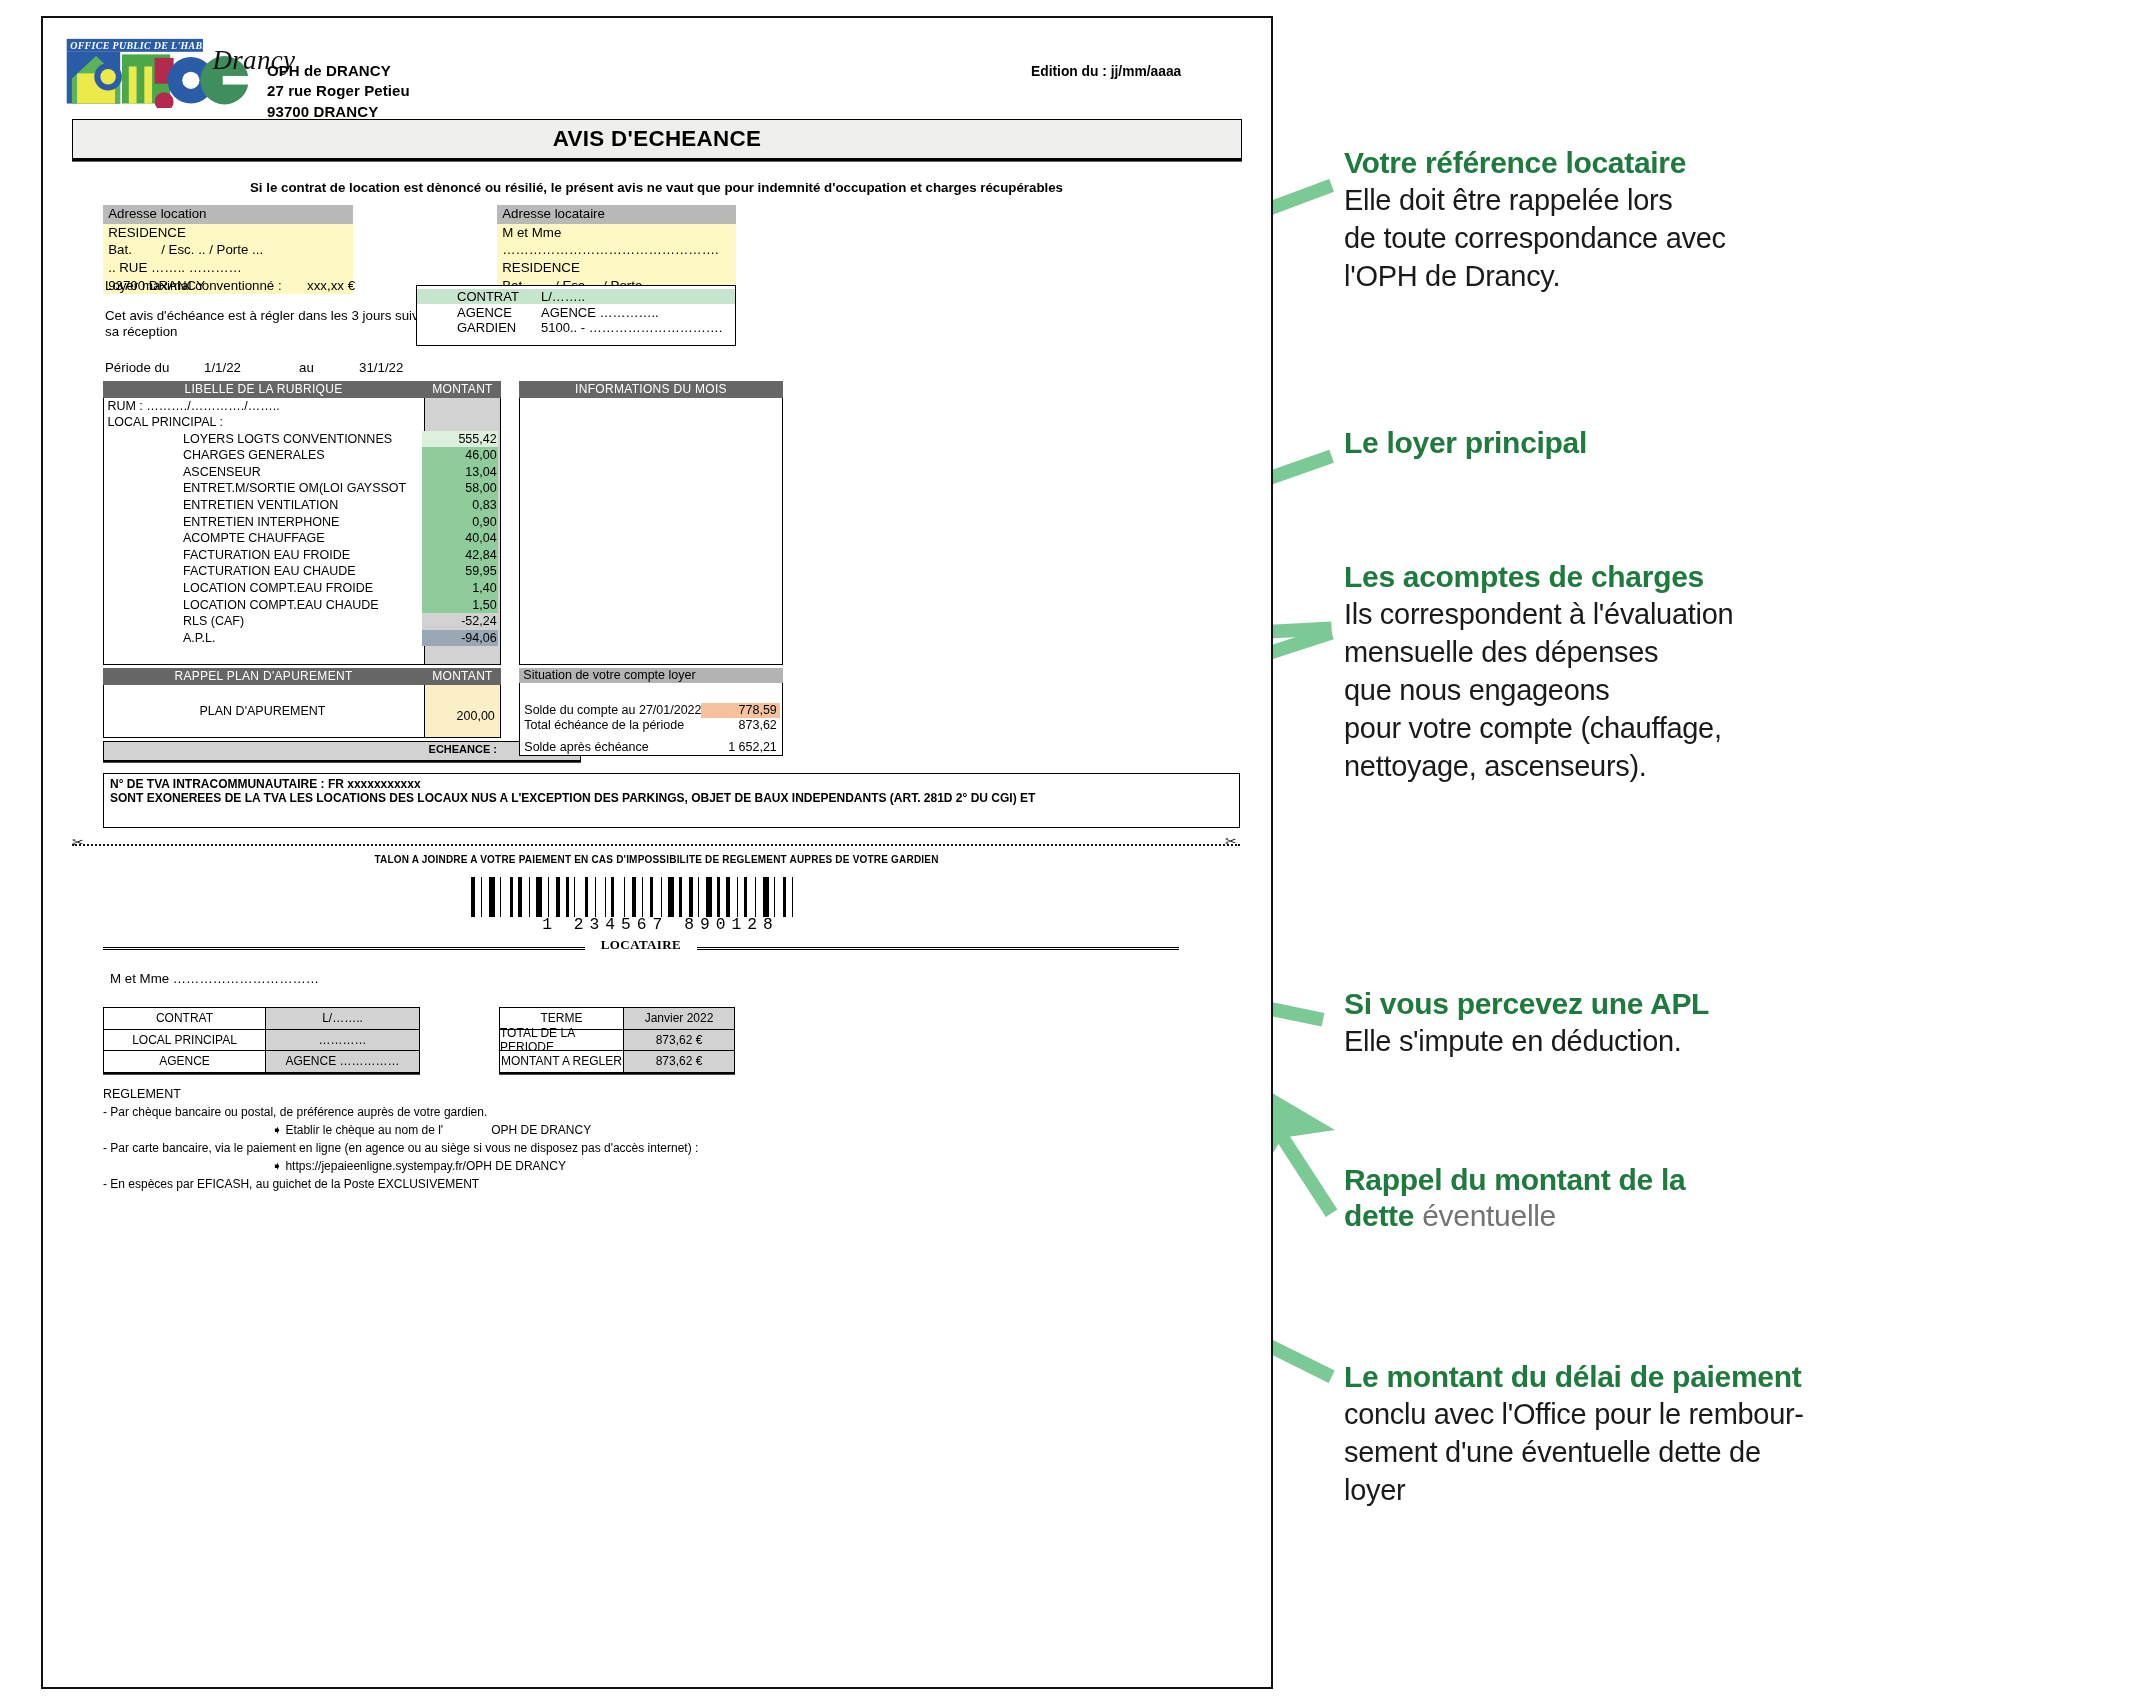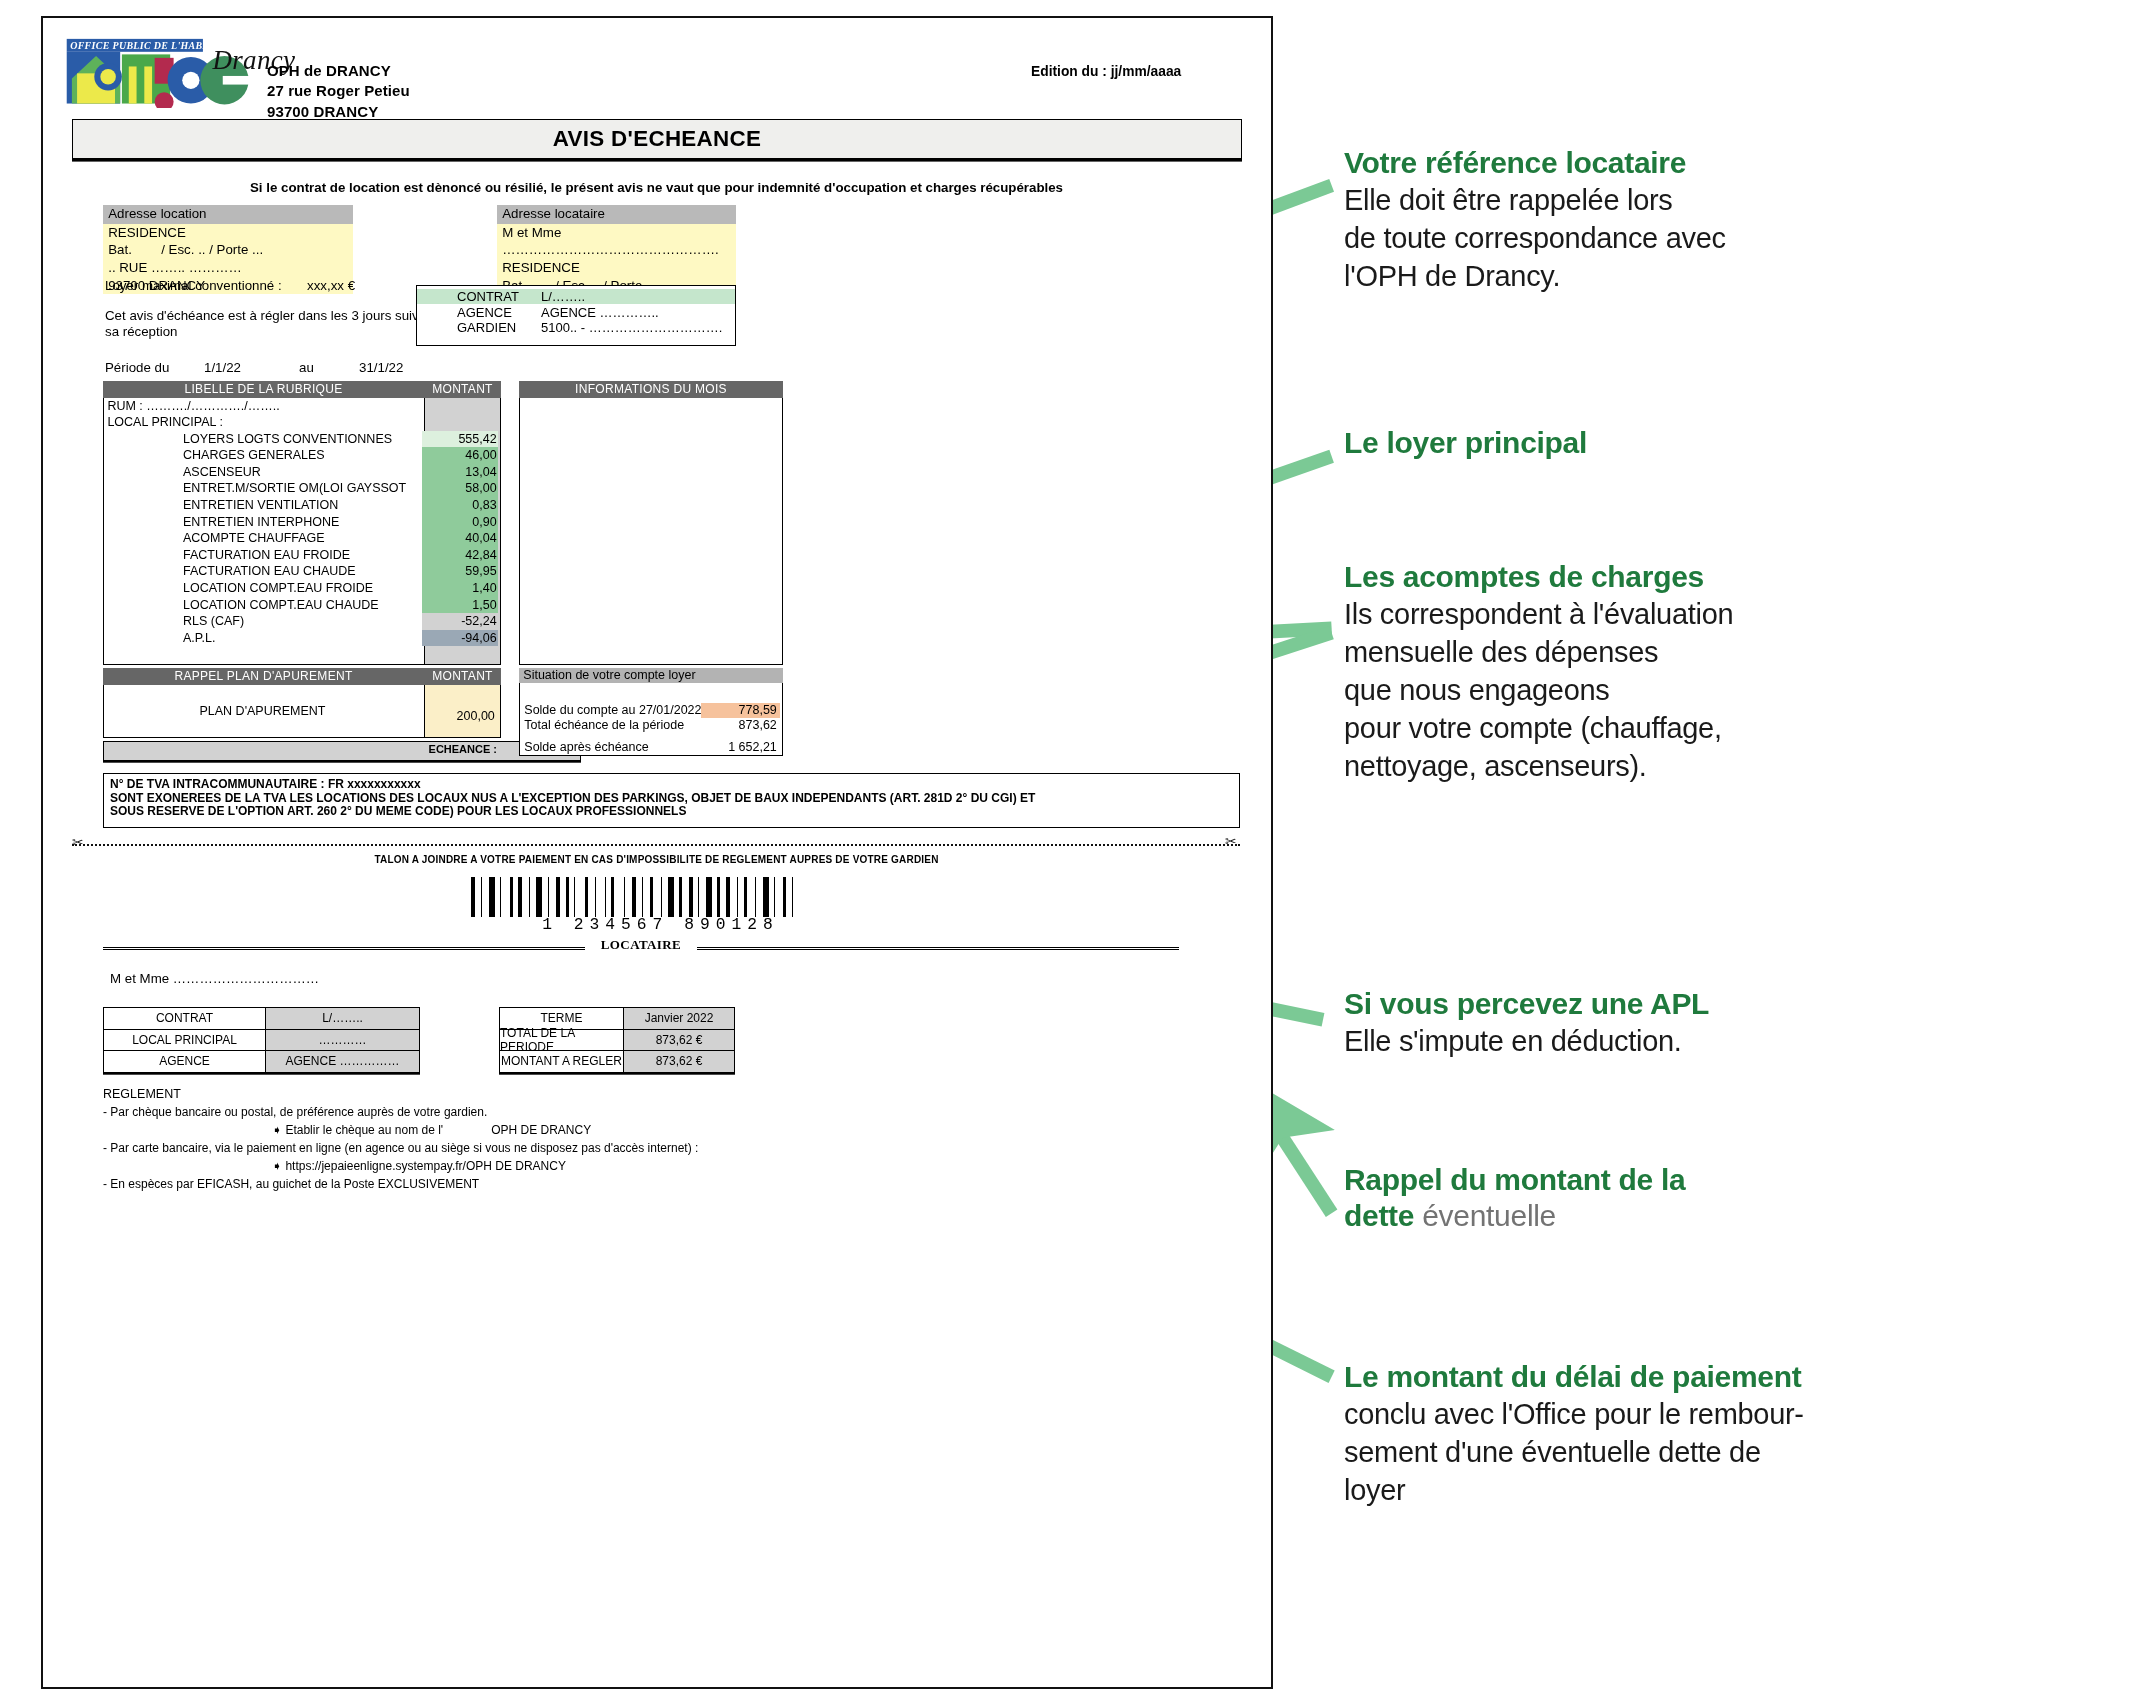--- a/index.html
+++ b/index.html
@@ -379,21 +379,20 @@
       <div class="line" style="top:35px">Total échéance de la période</div>
       <div class="val" style="top:35px">873,62</div>
       <div class="line" style="top:57px">Solde après échéance</div>
       <div class="val" style="top:57px">1 652,21</div>
     </div>
   </div>
 
   <div id="tva">
     <div>N° DE TVA INTRACOMMUNAUTAIRE : FR xxxxxxxxxxx</div>
     <div>SONT EXONEREES DE LA TVA LES LOCATIONS DES LOCAUX NUS A L'EXCEPTION DES PARKINGS, OBJET DE BAUX INDEPENDANTS (ART. 281D 2° DU CGI) ET</div>
-    <div>SOUS RESERVE DE L'OPTION ART. 260 2° DU MEME CODE) POUR LES LOCAUX PROFESSIONNELS</div>
   </div>
 
   <div id="cut"></div>
   <div class="scissor l">✂</div>
   <div class="scissor r">✂</div>
 
   <div class="talon">TALON A JOINDRE A VOTRE PAIEMENT EN CAS D'IMPOSSIBILITE DE REGLEMENT AUPRES DE VOTRE GARDIEN</div>
 
   <div id="barcode">
       <div class="b" style="left: 0px; width: 4.1px;"></div>

